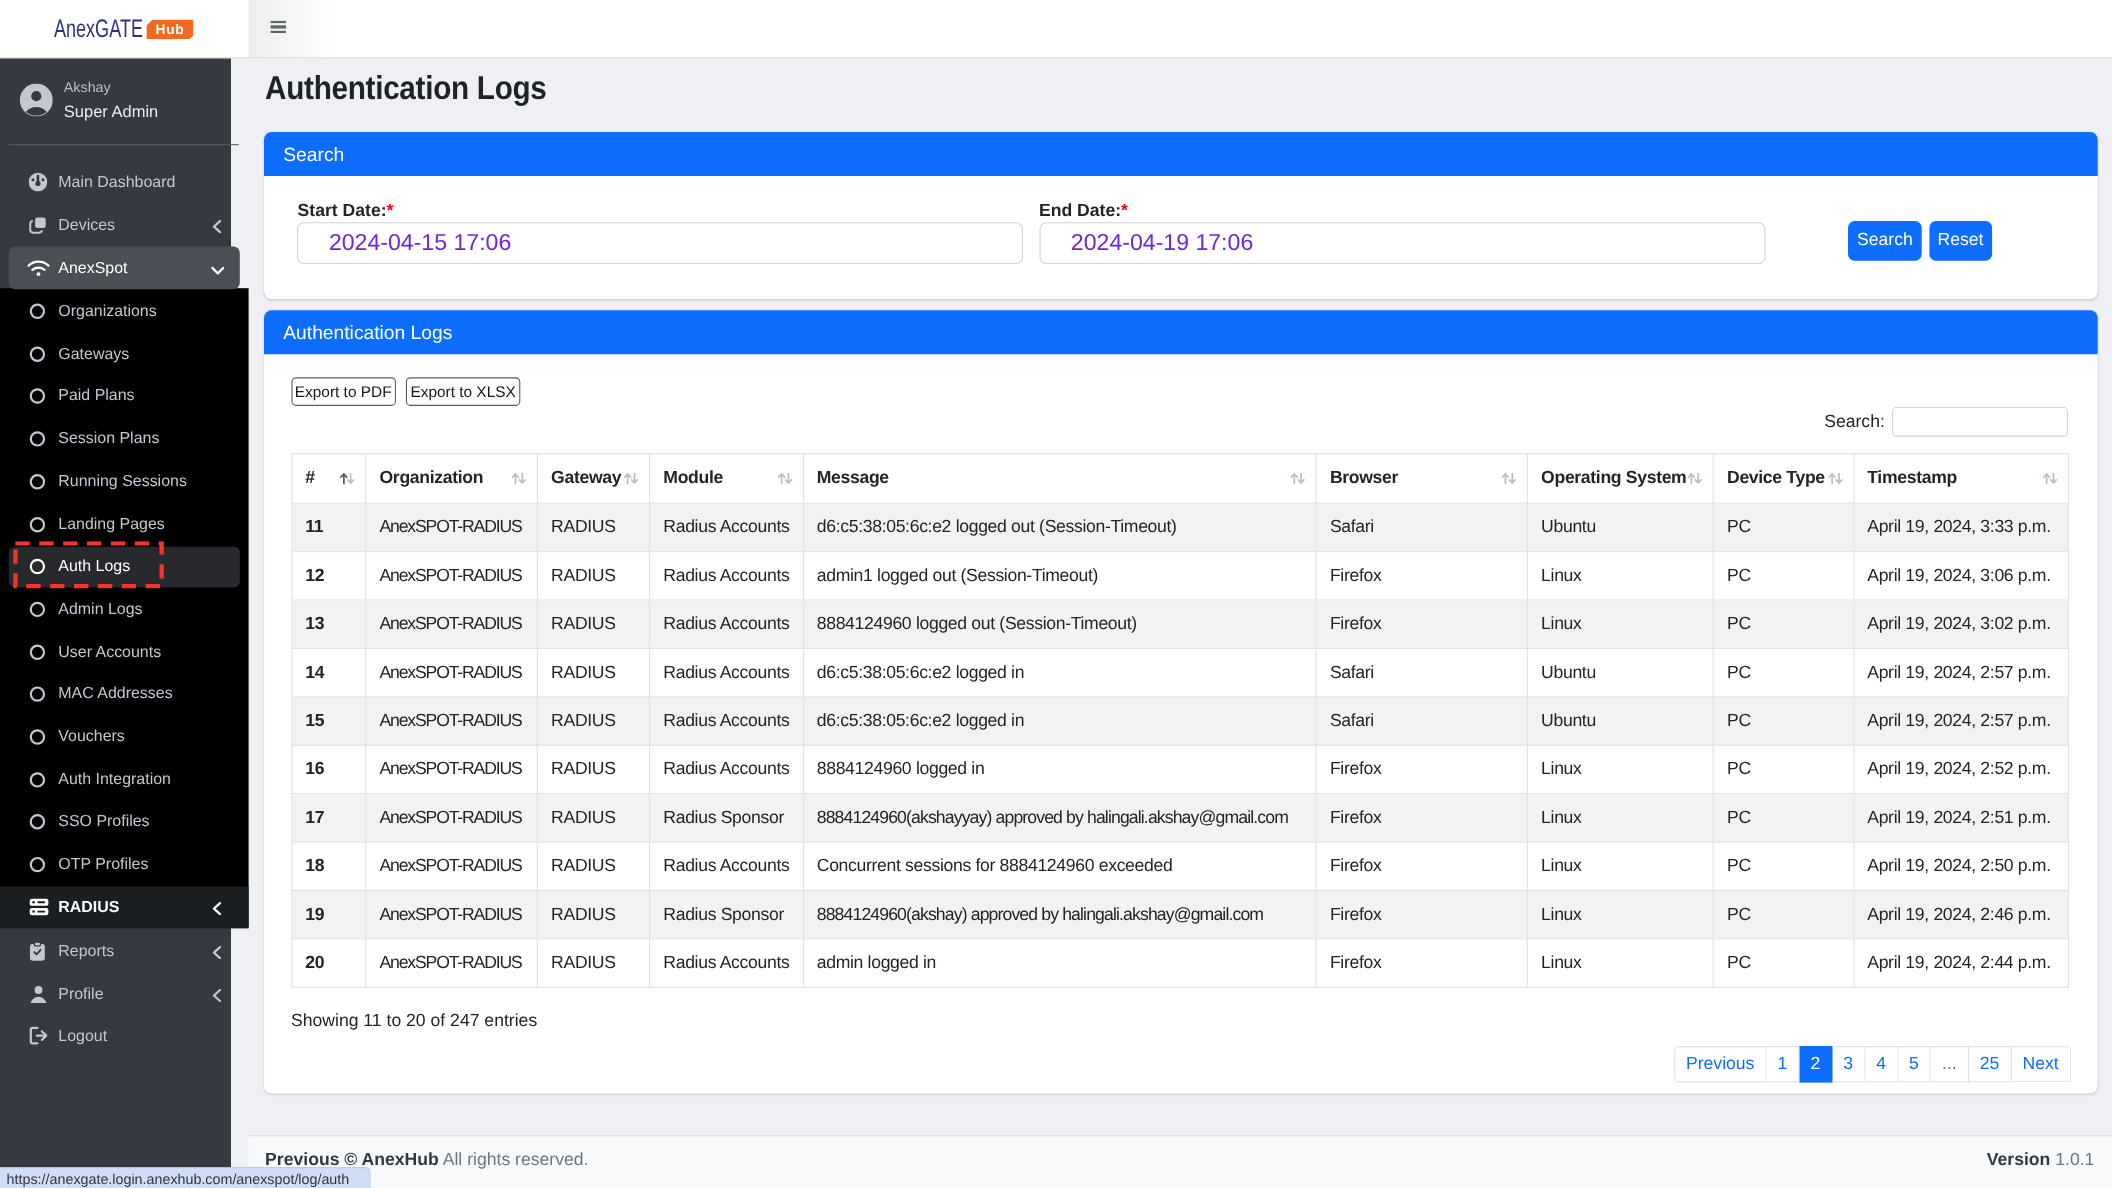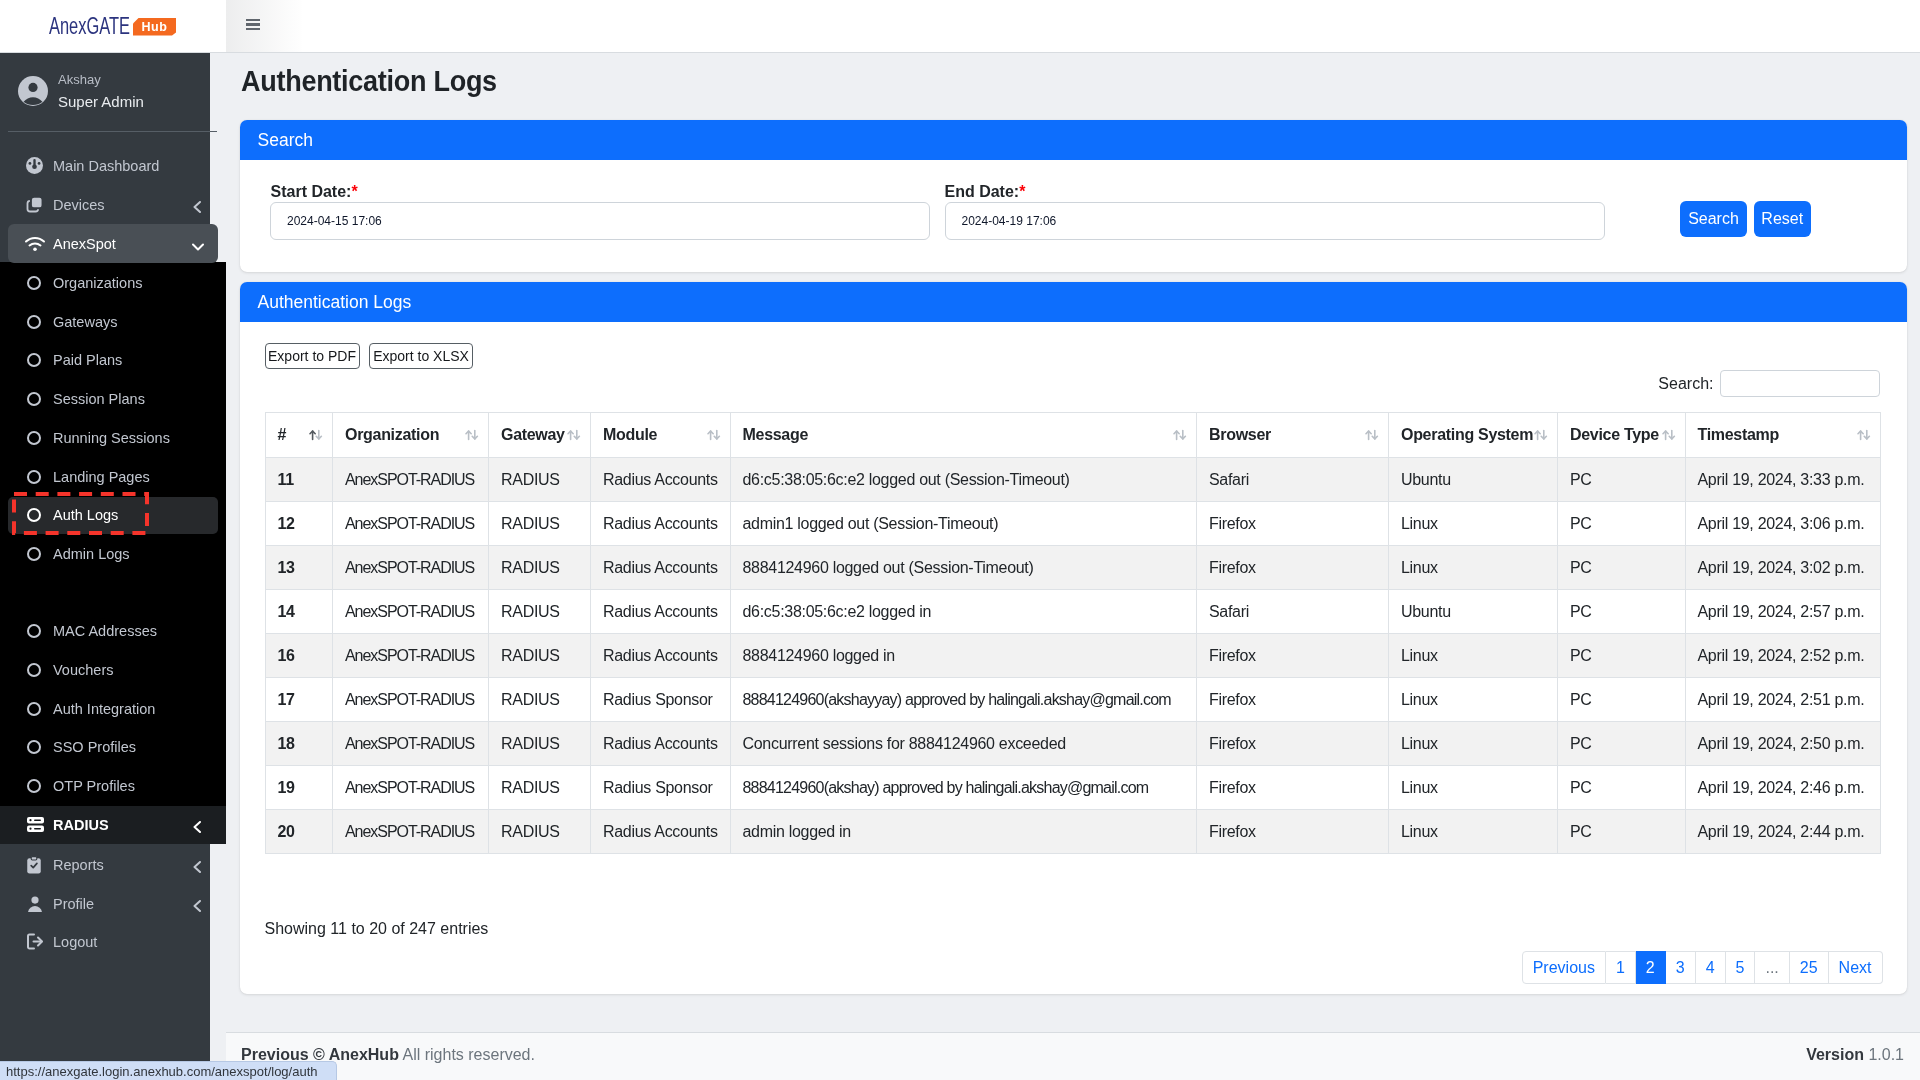--- a/index.html
+++ b/index.html
@@ -35,21 +35,21 @@
 
 
 #main { position:absolute; left:226px; top:53px; width:1694px; height:979px; background:#eef0f3; }
 h1.title { position:absolute; left:15px; top:11px; font-size:30px; font-weight:700; color:#1f2327; letter-spacing:-0.3px; transform:scaleX(.9); transform-origin:left top; white-space:nowrap; }
 .card { position:absolute; background:#fff; border-radius:7px; box-shadow:0 0 1px rgba(0,0,0,.12), 0 1px 3px rgba(0,0,0,.1); }
 .card-header { height:40px; background:#0d6efd; border-radius:7px 7px 0 0; color:#fff; font-size:17.5px; line-height:40px; padding-left:18px; }
 #card1 { left:13.5px; top:67px; width:1667px; height:152px; }
 #card2 { left:13.5px; top:228.5px; width:1667px; height:712px; }
 .flabel { position:absolute; font-size:16px; font-weight:700; color:#212529; }
 .flabel .req { color:#fb0007; }
-.finput { position:absolute; height:38px; border:1px solid #ced4da; border-radius:6px; font-size:12px; color:#0f172a; padding-left:16px; line-height:36px; background:#fff; }
+.finput { position:absolute; height:38px; border:1px solid #ced4da; border-radius:6px; font-size:21px; color:#6d28d9; padding-left:28px; line-height:36px; background:#fff; }
 .btn { position:absolute; height:36px; background:#0d6efd; border-radius:6px; color:#fff; font-size:16px; text-align:center; line-height:36px; }
 
 
 #tbl { position:absolute; left:25px; top:130.5px; width:1616px; border-collapse:collapse; table-layout:fixed; font-size:16px; color:#212529; }
 #tbl th, #tbl td { white-space:nowrap; overflow:hidden; letter-spacing:-0.3px; }
 #tbl td.org { letter-spacing:-1.05px; }
 #tbl th, #tbl td { border:1px solid #dee2e6; padding:0 12px; }
 #tbl thead th { height:45px; font-weight:700; text-align:left; position:relative; }
 #tbl tbody td { height:44px; }
 #tbl tbody tr:nth-child(odd) td { background:#f2f2f2; }
@@ -156,20 +156,24 @@
       <span class="lbl">Landing Pages</span>
     </div>
   <div class="srow white" style="top:495.7px">
       <span class="circ w"></span>
       <span class="lbl">Auth Logs</span>
     </div>
   <div class="srow" style="top:534.4px">
       <span class="circ"></span>
       <span class="lbl">Admin Logs</span>
     </div>
+  <div class="srow" style="top:573.1px">
+      <span class="circ"></span>
+      <span class="lbl">User Accounts</span>
+    </div>
   <div class="srow" style="top:611.8px">
       <span class="circ"></span>
       <span class="lbl">MAC Addresses</span>
     </div>
   <div class="srow" style="top:650.5px">
       <span class="circ"></span>
       <span class="lbl">Vouchers</span>
     </div>
   <div class="srow" style="top:689.2px">
       <span class="circ"></span>
@@ -400,20 +404,31 @@
             <td class="org">AnexSPOT-RADIUS</td>
             <td>RADIUS</td>
             <td>Radius Accounts</td>
             <td>d6:c5:38:05:6c:e2 logged in</td>
             <td>Safari</td>
             <td>Ubuntu</td>
             <td>PC</td>
             <td>April 19, 2024, 2:57 p.m.</td>
           </tr>
           <tr>
+            <td style="font-weight:700">15</td>
+            <td class="org">AnexSPOT-RADIUS</td>
+            <td>RADIUS</td>
+            <td>Radius Accounts</td>
+            <td>d6:c5:38:05:6c:e2 logged in</td>
+            <td>Safari</td>
+            <td>Ubuntu</td>
+            <td>PC</td>
+            <td>April 19, 2024, 2:57 p.m.</td>
+          </tr>
+          <tr>
             <td style="font-weight:700">16</td>
             <td class="org">AnexSPOT-RADIUS</td>
             <td>RADIUS</td>
             <td>Radius Accounts</td>
             <td>8884124960 logged in</td>
             <td>Firefox</td>
             <td>Linux</td>
             <td>PC</td>
             <td>April 19, 2024, 2:52 p.m.</td>
           </tr>

